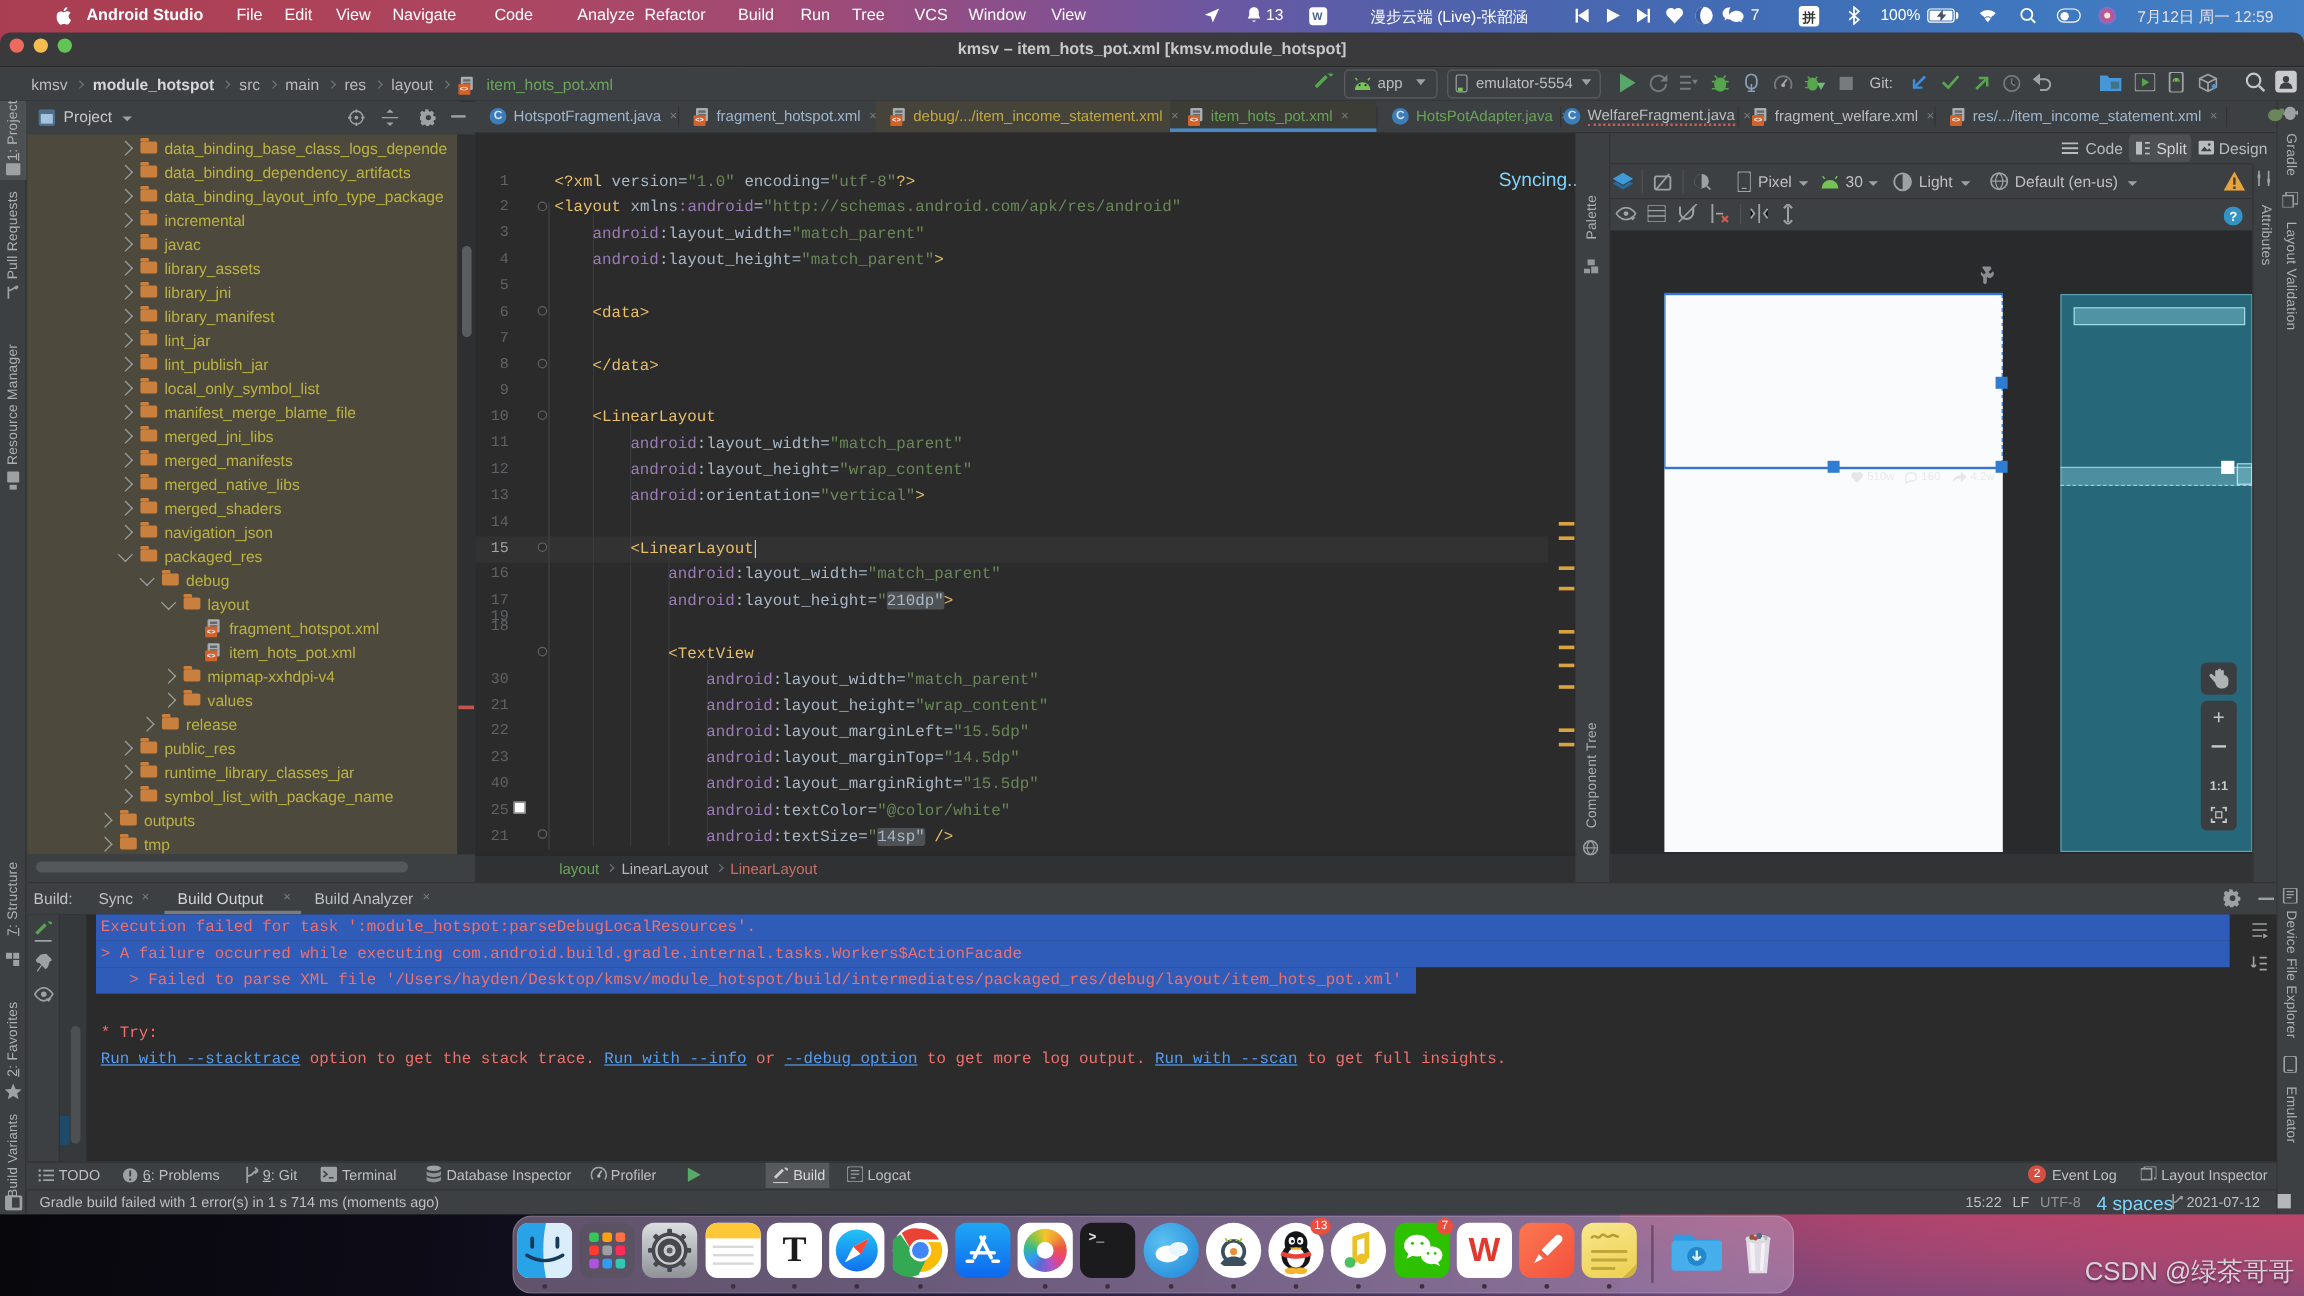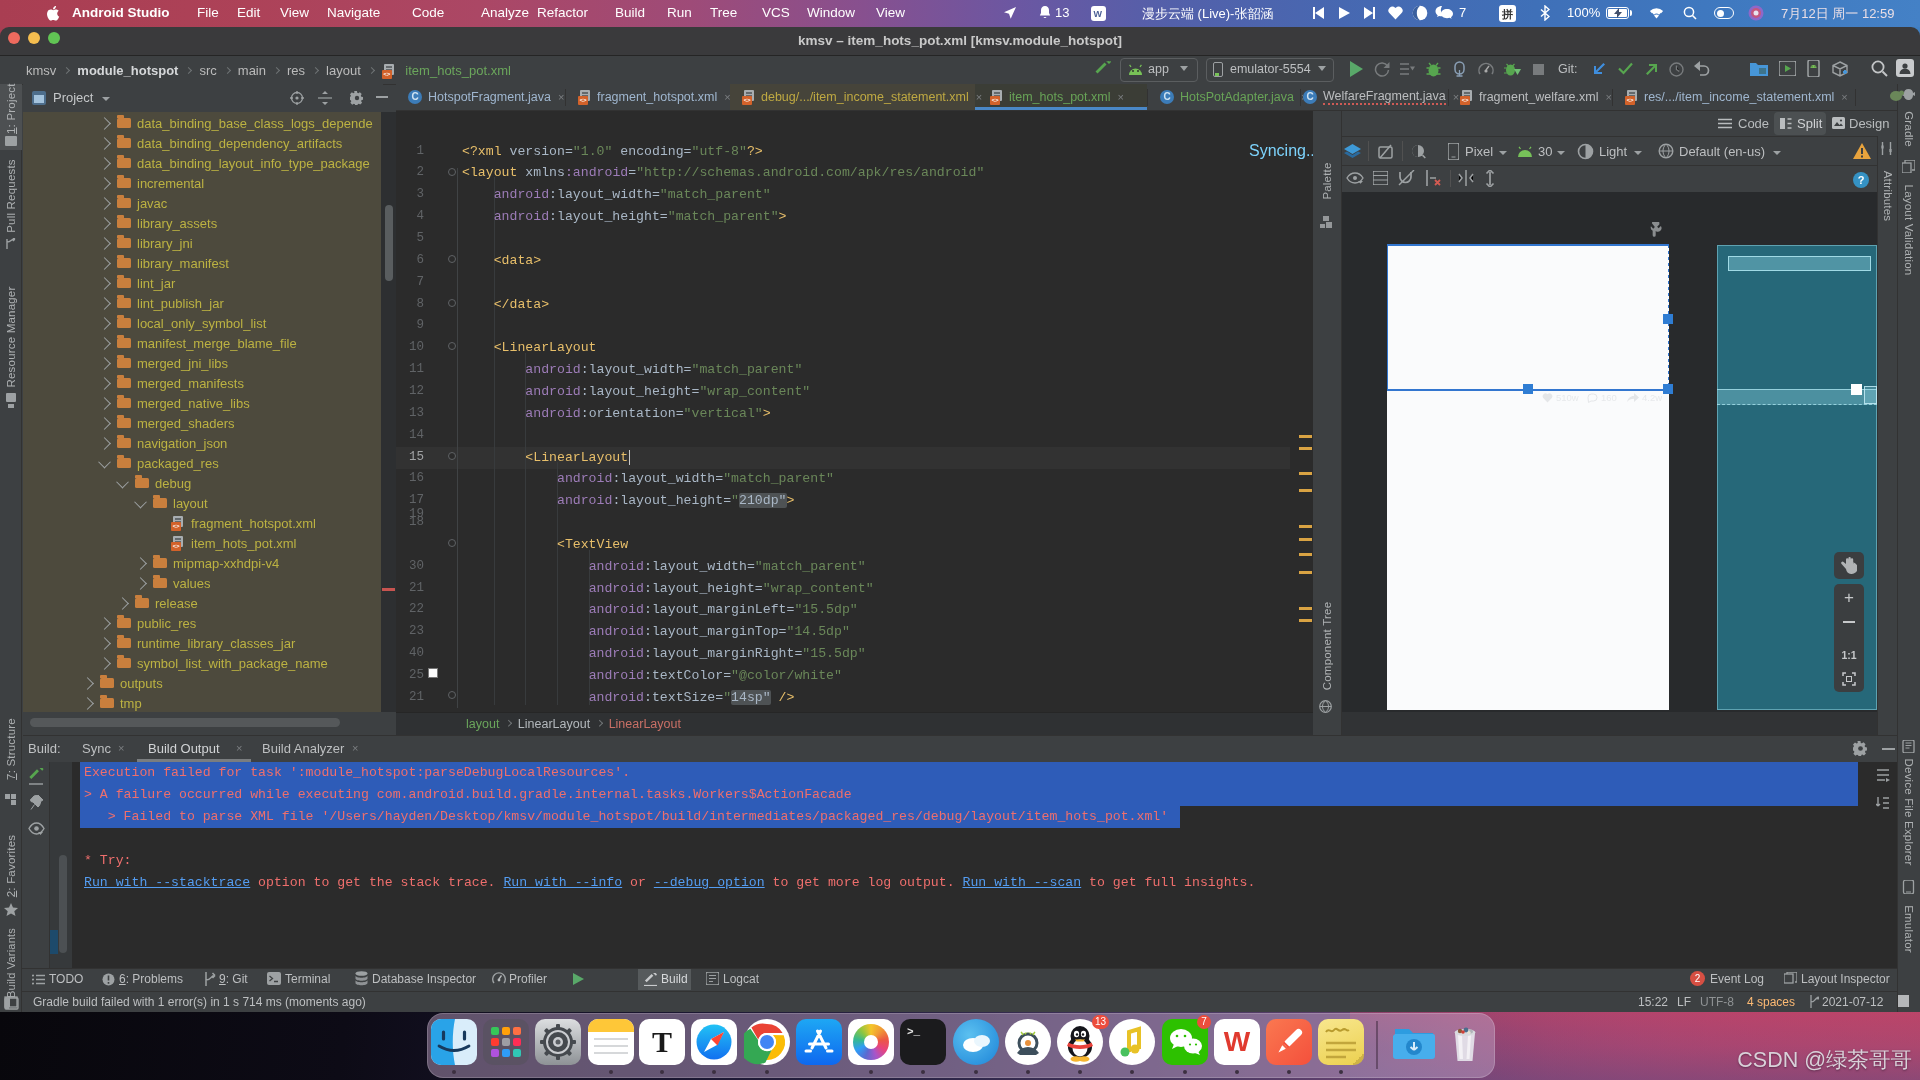--- a/index.html
+++ b/index.html
@@ -731,21 +731,21 @@
     <rect x="0" y="2" width="9" height="9" fill="none" stroke="#9da1a3" stroke-width="1.3"></rect>
     <path fill="none" stroke="#9da1a3" stroke-width="1.3" d="M3 2V0h10v10h-2"></path>
   </svg>
 <div class="a" style="left:1801px;top:972px;color:#bdbfc1;font-size:12px">Layout Inspector</div>
 
 <div class="a" style="left:22px;top:991px;width:1875px;height:21px;background:#3d4042;border-top:1px solid #323232"></div>
 <div class="a" style="left:33px;top:995px;color:#bdbfc1;font-size:12px">Gradle build failed with 1 error(s) in 1 s 714 ms (moments ago)</div>
 <div class="a" style="left:1638px;top:995px;color:#bdbfc1;font-size:12px">15:22</div>
 <div class="a" style="left:1677px;top:995px;color:#bdbfc1;font-size:12px">LF</div>
 <div class="a" style="left:1700px;top:995px;color:#8f9294;font-size:12px">UTF-8</div>
-<div class="a" style="left:1747px;top:995px;color:#fdba74;font-size:12px">4 spaces</div>
+<div class="a" style="left:1747px;top:995px;color:#7dd3fc;font-size:16px">4 spaces</div>
 <svg class="a" style="left:1809px;top:995px" width="10" height="13" viewBox="0 0 10 13">
     <path fill="none" stroke="#9da1a3" stroke-width="1.3" d="M2 0v13M2 7c5 0 3-4 7-4"></path>
     <circle cx="9" cy="3" r="1.5" fill="#9da1a3"></circle>
   </svg>
 <div class="a" style="left:1822px;top:995px;color:#bdbfc1;font-size:12px">2021-07-12</div>
 <div class="a" style="left:1898px;top:995px;width:11px;height:12px;background:#b5b7b9"></div>
 <div class="a" style="left:4px;top:996px"><svg width="15" height="13" viewBox="0 0 15 13">
       <rect x="1" y="1" width="13" height="11" rx="1" fill="none" stroke="#9da1a3" stroke-width="1.3"></rect>
       <rect x="1" y="1" width="4" height="11" fill="#9da1a3"></rect>
     </svg></div>

